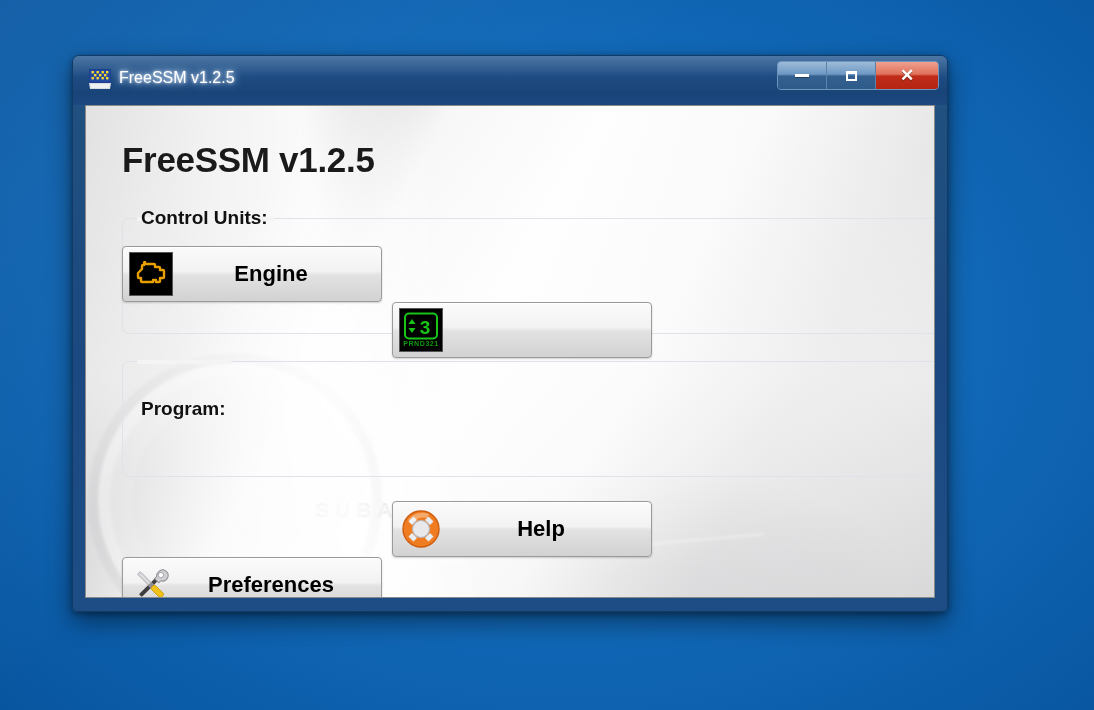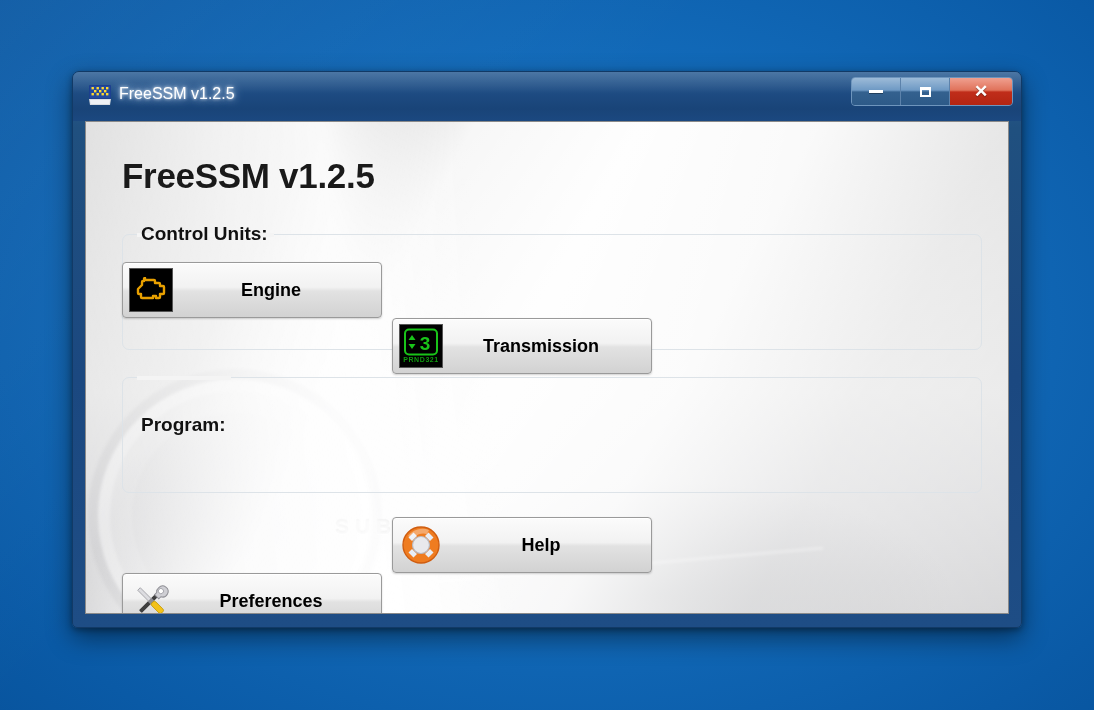--- a/index.html
+++ b/index.html
@@ -13,21 +13,21 @@
     background:
       radial-gradient(ellipse 1100px 780px at 52% 46%, #1b77c9 0%, #126ab9 34%, #0a5aa6 62%, #064e95 85%, #044284 100%);
   }
   #desktop:after{
     content:"";position:absolute;inset:0;
     background:linear-gradient(135deg, rgba(255,255,255,.05) 0%, rgba(255,255,255,0) 40%);
   }
 
   
   #window{
-    position:absolute;left:72px;top:71px;width:950px;height:557px;
+    position:absolute;left:72px;top:55px;width:876px;height:557px;
     border-radius:7px 7px 5px 5px;
     background:linear-gradient(180deg,#2c5d92 0%,#20507f 10%,#1b4880 55%,#1e4d85 100%);
     box-shadow:0 10px 26px rgba(0,0,0,.45), 0 2px 6px rgba(0,0,0,.35);
     padding:0;
     border:1px solid #123a66;
     box-sizing:border-box;
   }
   #titlebar{
     position:relative;height:49px;
     border-radius:6px 6px 0 0;
@@ -149,21 +149,21 @@
     cursor:default;
     padding-left:6px;
     overflow:hidden;
   }
   .btn .icon{
     flex:0 0 auto;width:44px;height:44px;
     display:flex;align-items:center;justify-content:center;
   }
   .btn .label{
     flex:1 1 auto;text-align:center;
-    font-size:18px;font-weight:bold;color:#000;
+    font-size:22px;font-weight:bold;color:#000;
     padding-right:12px;
     white-space:nowrap;
   }
 
   #btn-engine{left:36px;top:140px;width:260px;}
   #btn-transmission{left:306px;top:140px;width:260px;}
   #btn-preferences{left:36px;top:283px;width:260px;}
   #btn-help{left:306px;top:283px;width:260px;}
 
   
@@ -254,21 +254,20 @@
           <span class="blackbox">
             <svg width="40" height="40" viewBox="0 0 40 40">
               <rect x="4" y="3.5" width="32" height="25" rx="4" fill="none" stroke="#19c419" stroke-width="2"></rect>
               <polygon points="11,9 14.5,14 7.5,14" fill="#19c419"></polygon>
               <polygon points="11,23 14.5,18 7.5,18" fill="#19c419"></polygon>
               <text x="24" y="24" font-family="'Liberation Sans',sans-serif" font-size="19" font-weight="bold" fill="#19c419" text-anchor="middle">3</text>
               <text x="20" y="36" font-family="'Liberation Sans',sans-serif" font-size="7" font-weight="bold" letter-spacing="0.6" fill="#0f9a0f" text-anchor="middle">PRND321</text>
             </svg>
           </span>
         </span>
-        <span class="label">Transmission</span>
       </div>
 
       <div class="groupbox" id="gb-program">
         <span style="position: absolute; left: 14px; top: -2px; width: 94.4688px; height: 4px; background: rgb(244, 244, 244);"></span>
           <span class="gtitle" style="background: transparent; margin-top: 48px;">Program:</span>
       </div>
 
       <div class="btn" id="btn-help">
         <span class="icon">
           <svg width="42" height="42" viewBox="0 0 42 42">

